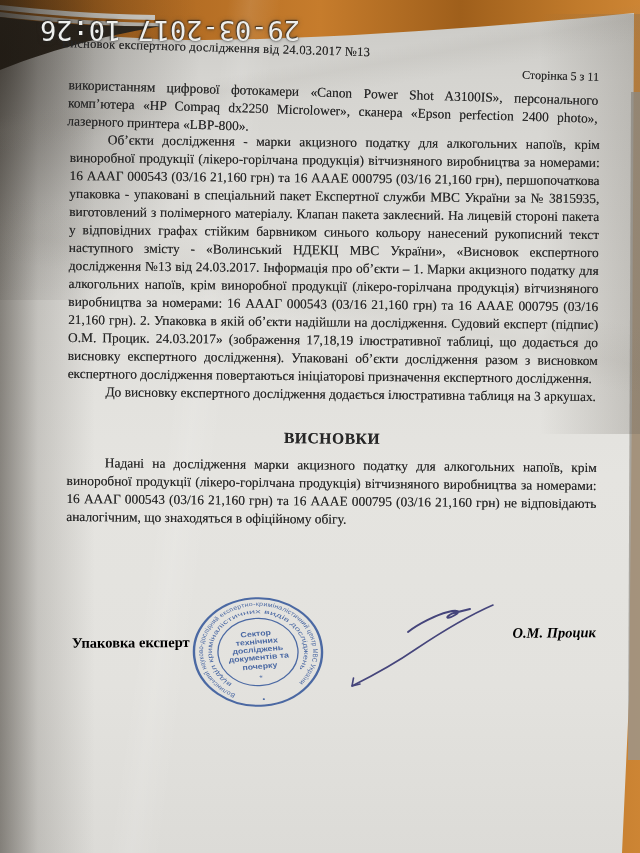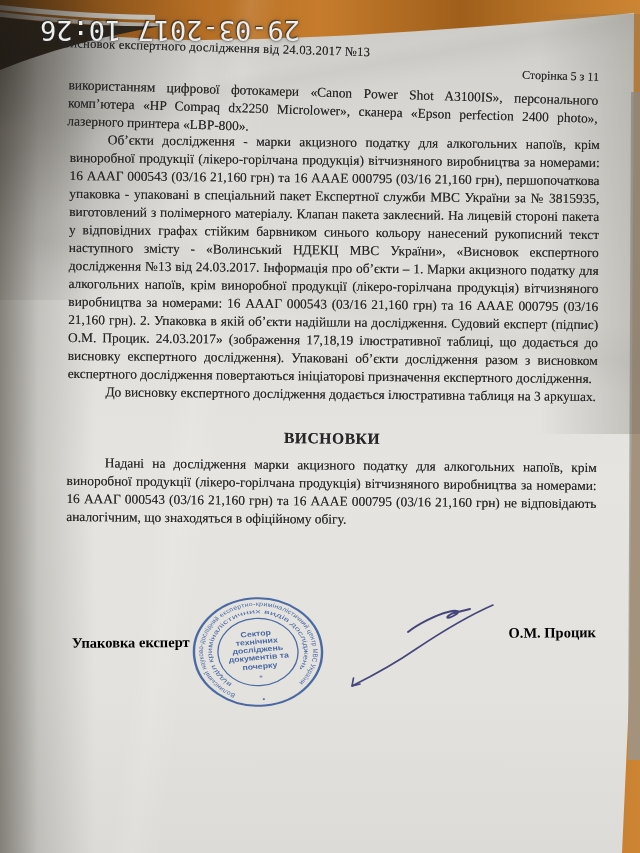--- a/index.html
+++ b/index.html
@@ -29,21 +29,21 @@
   .tilt-b .para + .para{margin-top:0;}
   .concl-head{
     text-align:center; font-weight:bold; font-size:15.5px; letter-spacing:.6px;
     margin:26px 0 9px 0;
   }
   .sign-row{
     position:absolute; left:72px; top:633px; width:524px; z-index:2;
     display:flex; justify-content:space-between;
     font-weight:bold; font-size:14.5px; transform:rotate(-.4deg);
   }
-  .sign-name{transform:translateY(-7px);}
+  .sign-name{transform:translateY(-7px);font-style:italic;}
   .stamp{position:absolute; left:183px; top:586px; width:150px; height:132px; z-index:3;
          mix-blend-mode:multiply; opacity:.88;}
   .stamp text{font-family:"Liberation Sans", sans-serif;}
   .signature{position:absolute; left:320px; top:585px; width:210px; height:115px; z-index:3;
              mix-blend-mode:multiply; opacity:.92;}
   .timestamp{
     position:absolute; left:4px; top:2px; width:296px; height:44px; z-index:6;
     transform:rotate(180deg);
     font-family:"DejaVu Sans Mono", monospace;
     font-size:27px; font-weight:500; color:#edeeec;

